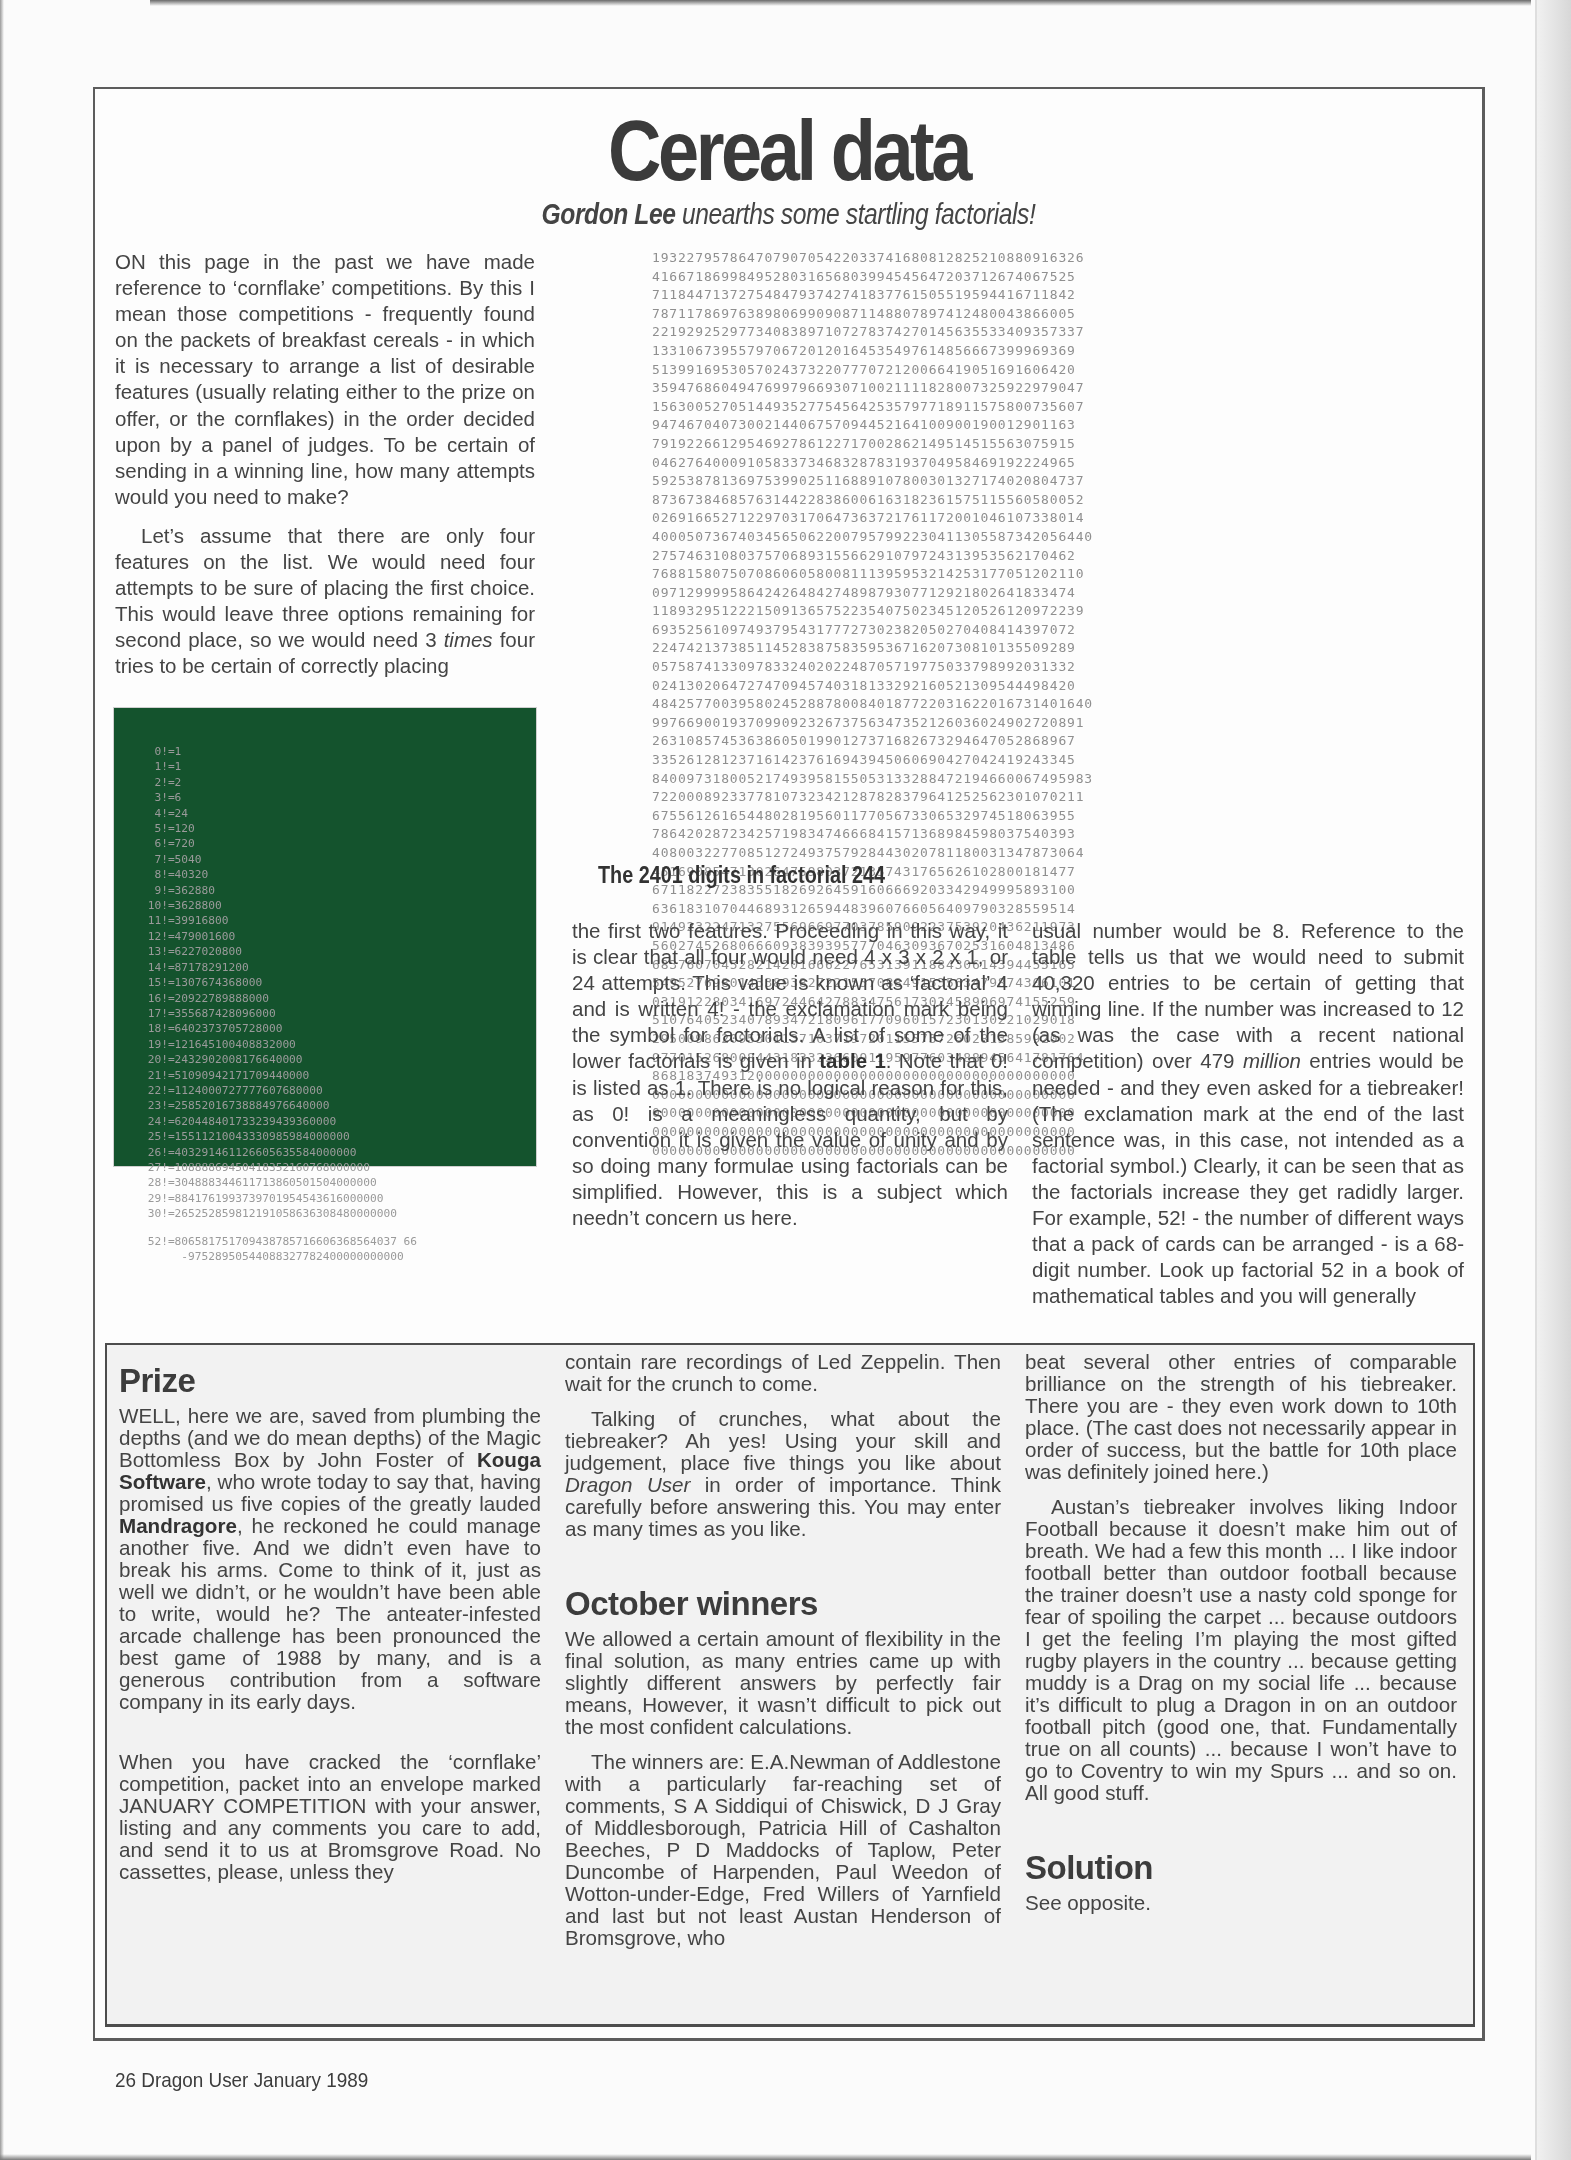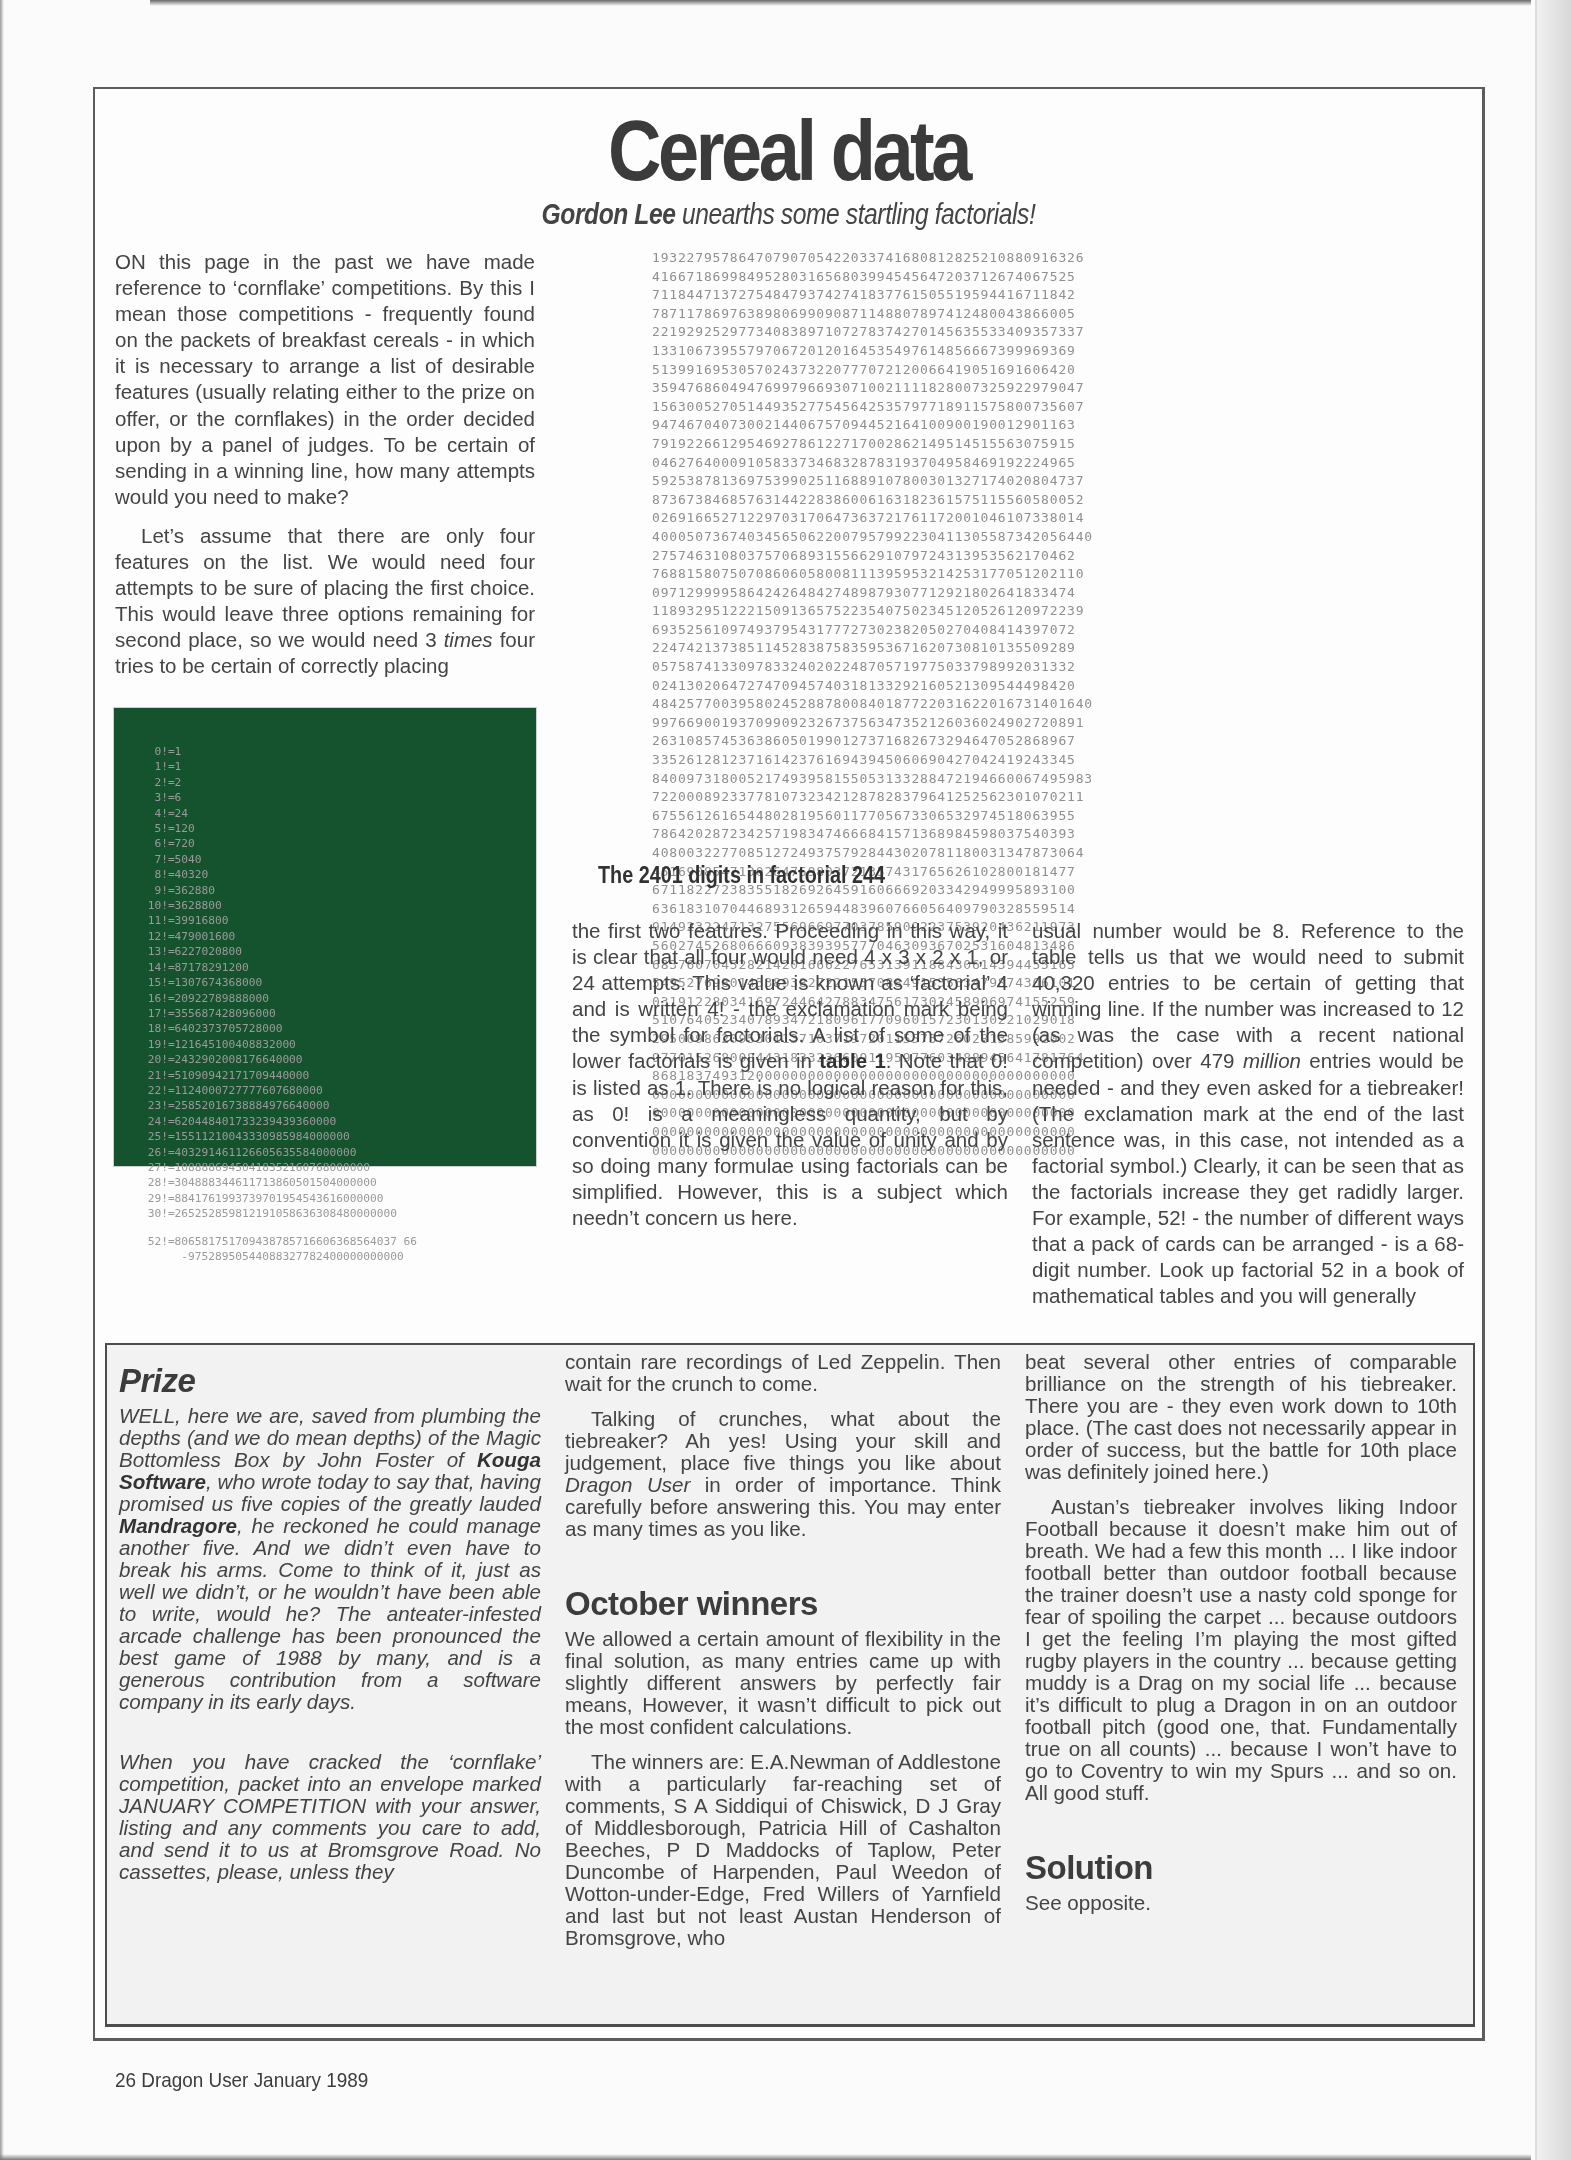--- a/index.html
+++ b/index.html
@@ -41,21 +41,21 @@
 
   .digits-block { position: absolute; left: 557px; top: 160px; width: 812px;
     font-family: "DejaVu Sans Mono", monospace; font-size: 13px; line-height: 18.6px; letter-spacing: 0.82px;
     color: #8f8f8f; white-space: pre; overflow: hidden; }
   .digits-caption { position: absolute; left: 503px; top: 773px; font-weight: bold; font-size: 23px; color: #333;
     transform: scaleX(0.86); transform-origin: left; }
 
   .panel { position: absolute; left: 10px; top: 1254px; width: 1370px; height: 684px;
     border: 2px solid #4d4d4d; border-bottom-width: 3px; background: #f2f2f2; }
   .panel-col { position: absolute; top: 0; }
-  .panel-c1 { left: 12px; width: 422px; top: 10px; font-style: italic; }
+  .panel-c1 { left: 12px; width: 422px; top: 10px; }
   .panel-c2 { left: 458px; width: 436px; top: 6px; }
   .panel-c3 { left: 918px; width: 432px; top: 6px; }
   .panel h2 { font-weight: bold; font-size: 33px; color: #3c3c3c; letter-spacing: -0.5px; line-height: 1.1; margin: 8px 0 6px 0; }
   .panel .body-text { font-size: 20.6px; line-height: 22px; }
   .spacer-lg { height: 38px; }
 
   .footer { position: absolute; left: 115px; top: 2068px; font-size: 21px; color: #3c3c3c; transform: scaleX(0.9); transform-origin: left; }
   b.em { font-weight: bold; color: #333; }
 </style>
 </head>

